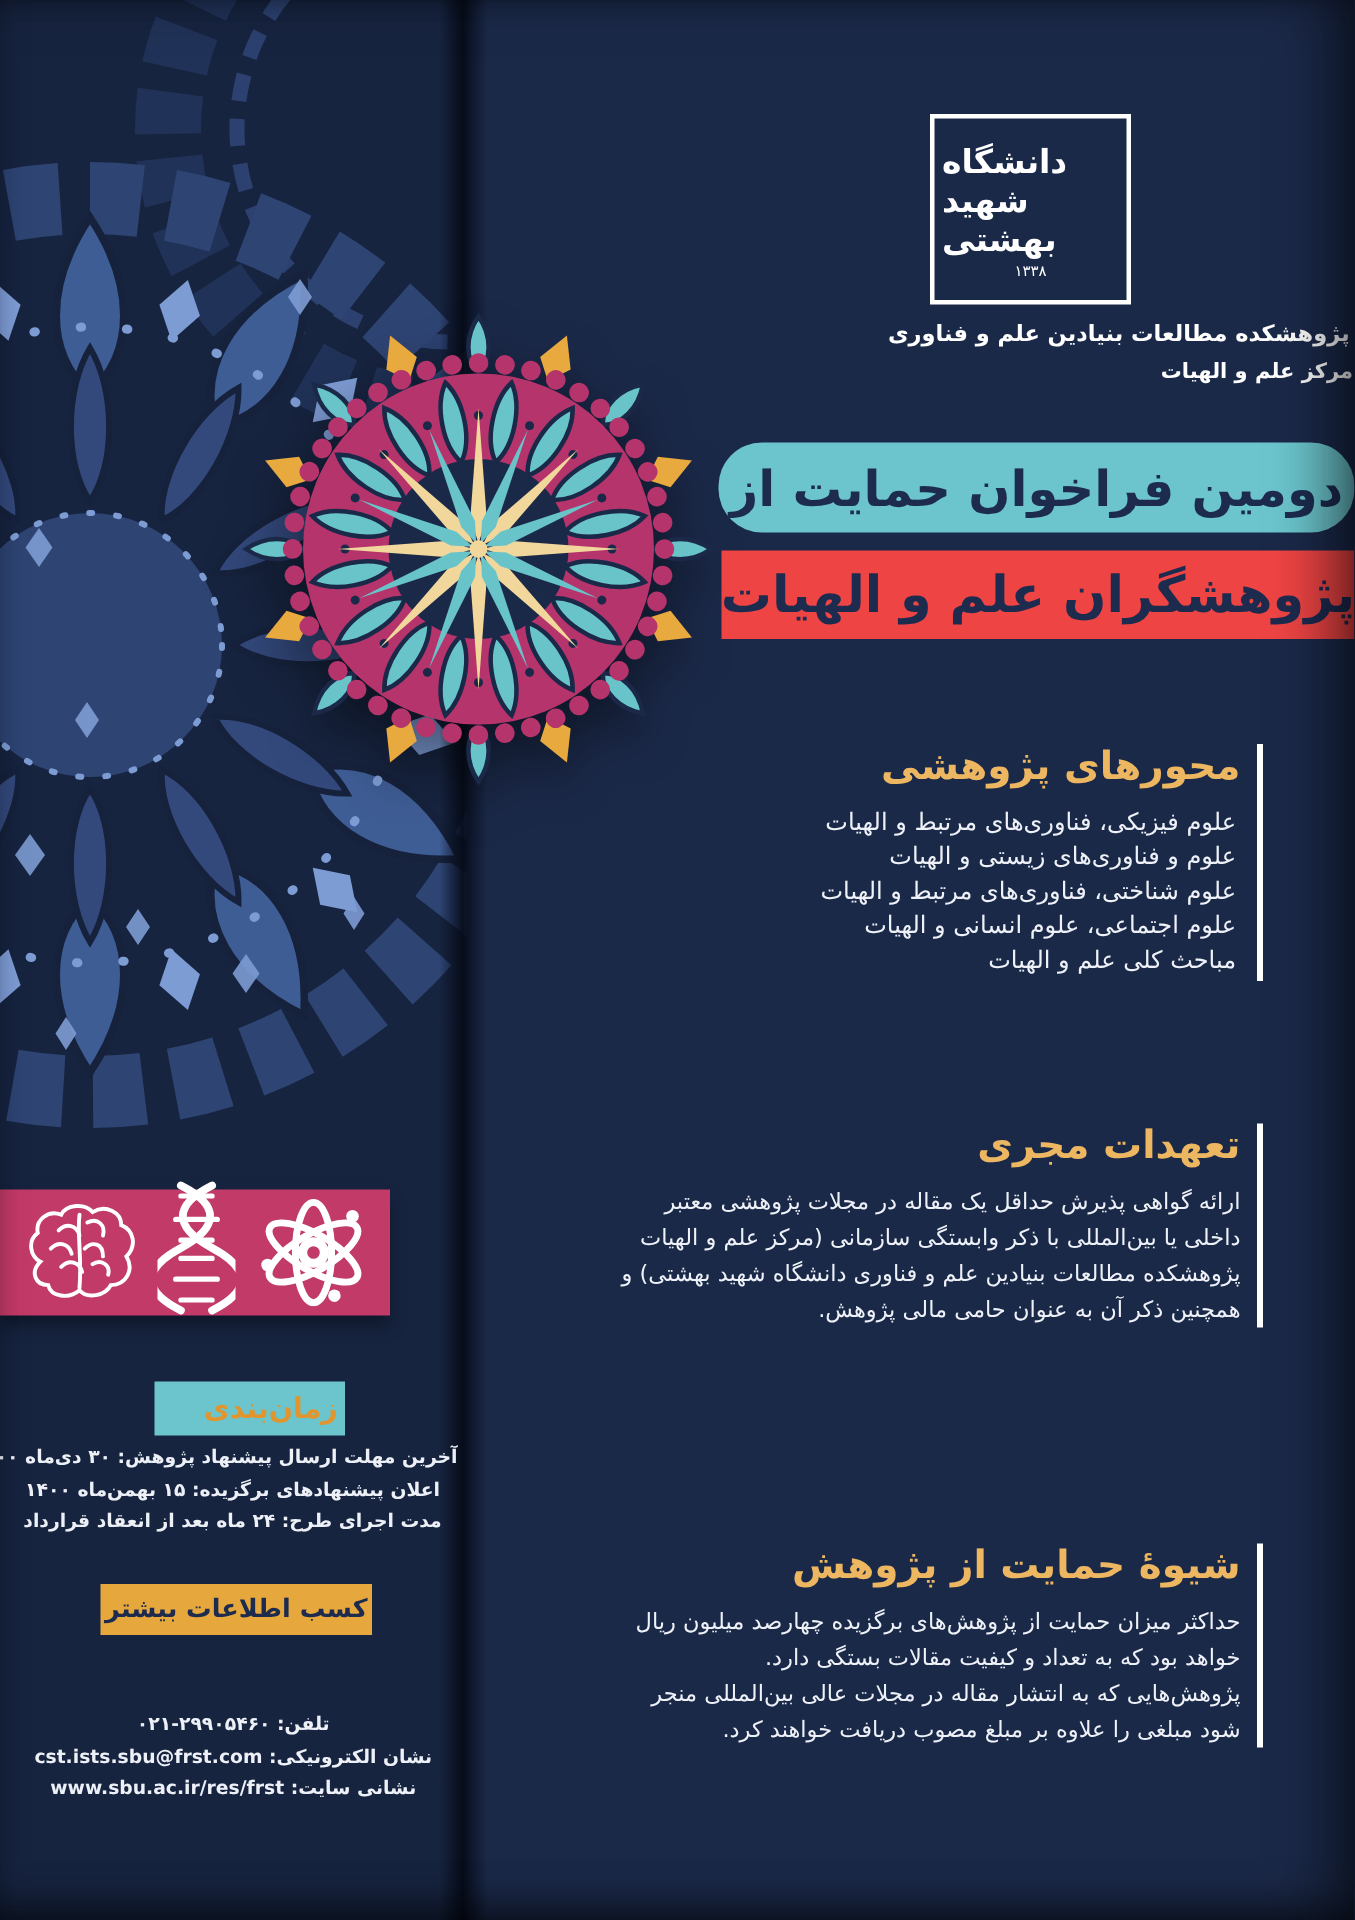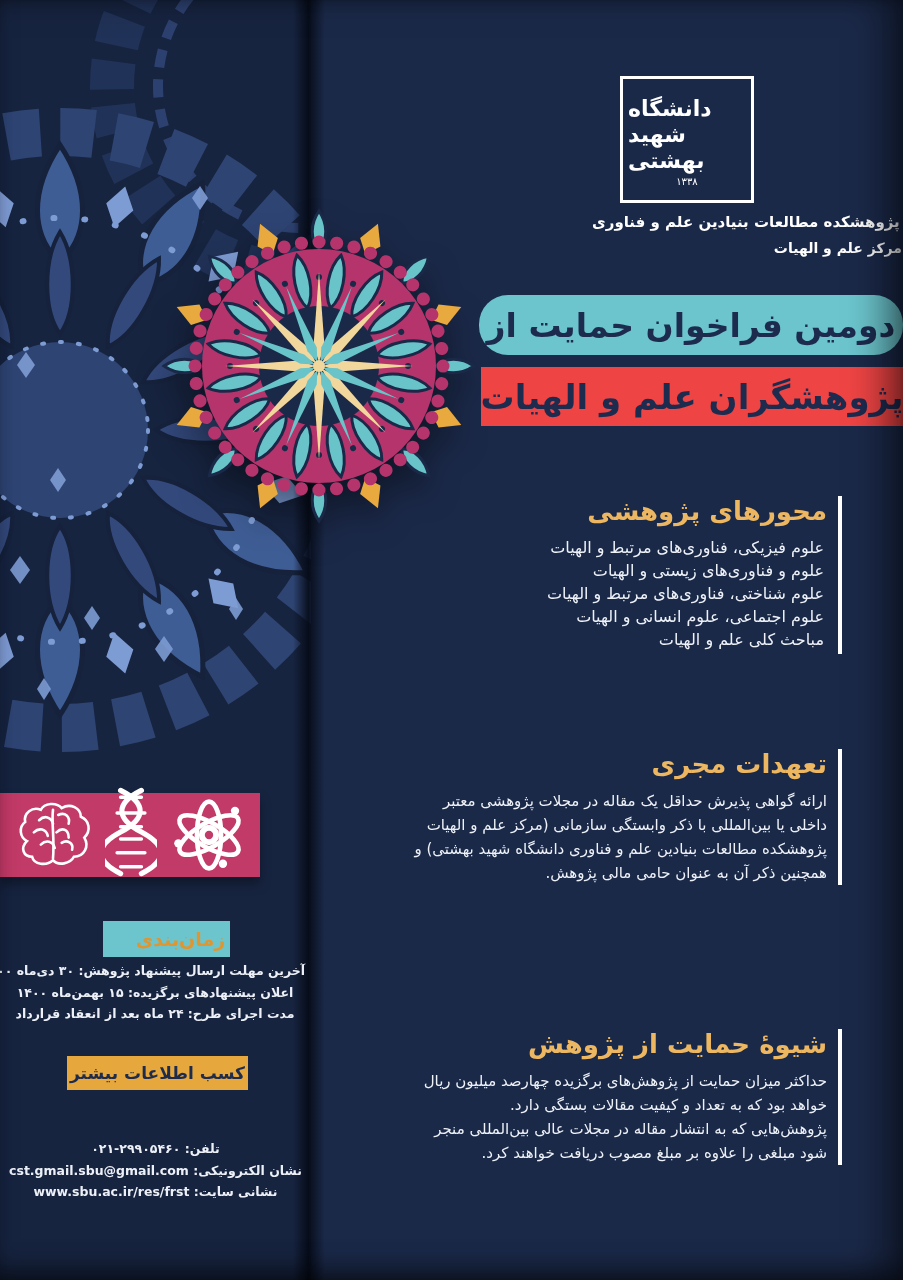--- a/index.html
+++ b/index.html
@@ -307,21 +307,21 @@
   </div>
 
   <div class="badge badge-contact">کسب اطلاعات بیشتر</div>
   <div class="contact-list">
     <div class="contact-row">
       <span>تلفن:</span>
       <span class="ltr">۰۲۱-۲۹۹۰۵۴۶۰</span>
     </div>
     <div class="contact-row">
       <span>نشان الکترونیکی:</span>
-      <span class="ltr">cst.gmail.sbu@gmail.com</span>
+      <span class="ltr">cst.ists.sbu@frst.com</span>
     </div>
     <div class="contact-row">
       <span>نشانی سایت:</span>
       <span class="ltr">www.sbu.ac.ir/res/frst</span>
     </div>
   </div>
 
   <section class="section sec-support">
     <h2>شیوهٔ حمایت از پژوهش</h2>
     <p>حداکثر میزان حمایت از پژوهش‌های برگزیده چهارصد میلیون ریال خواهد بود که به تعداد و کیفیت مقالات بستگی دارد.</p>

